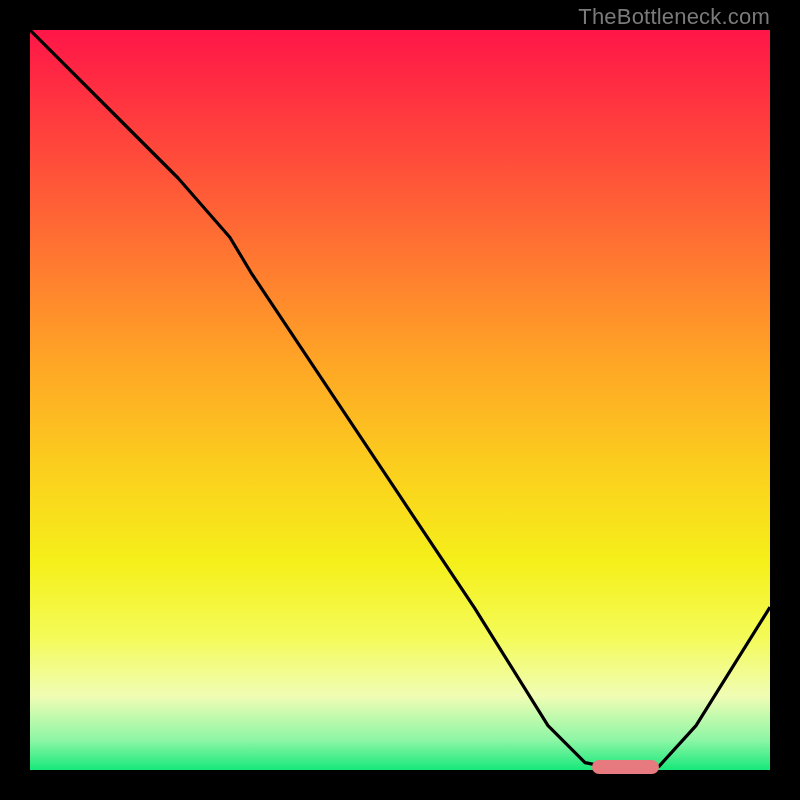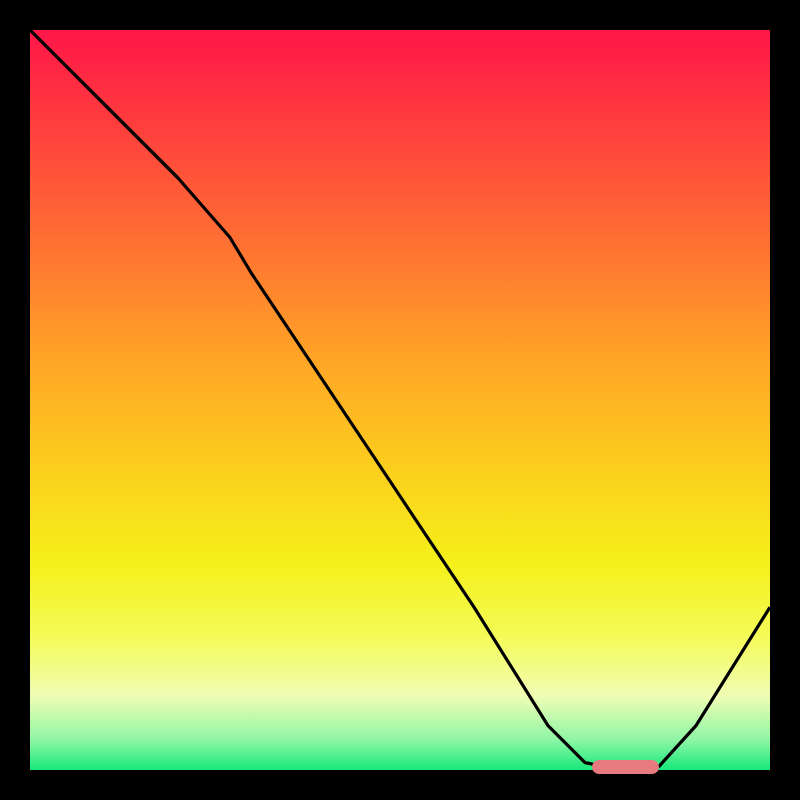--- a/index.html
+++ b/index.html
@@ -58,20 +58,21 @@
     height: 14px;
     border-radius: 7px;
     background: #e67a7f;
   }
 </style>
 </head>
 <body>
 
 <div class="frame">
 
+  <div class="watermark">TheBottleneck.com</div>
 
   <div class="plot">
     <div class="gradient"></div>
 
     <svg class="svg-layer" viewBox="0 0 740 740" preserveAspectRatio="none">
       <path fill="none" stroke="#000" stroke-width="3.2" stroke-linejoin="round" d="M0.0 0.0 L74.0 74.0 L148.0 148.0 L199.8 207.2 L222.0 244.2 L296.0 355.2 L370.0 466.2 L444.0 577.2 L518.0 695.6 L555.0 732.6 L592.0 740.0 L629.0 736.3 L666.0 695.6 L703.0 636.4 L740.0 577.2"></path>
     </svg>
 
     <div class="marker" style="left: 562.4px; width: 66.6px; bottom: -4px;"></div>
   </div>

